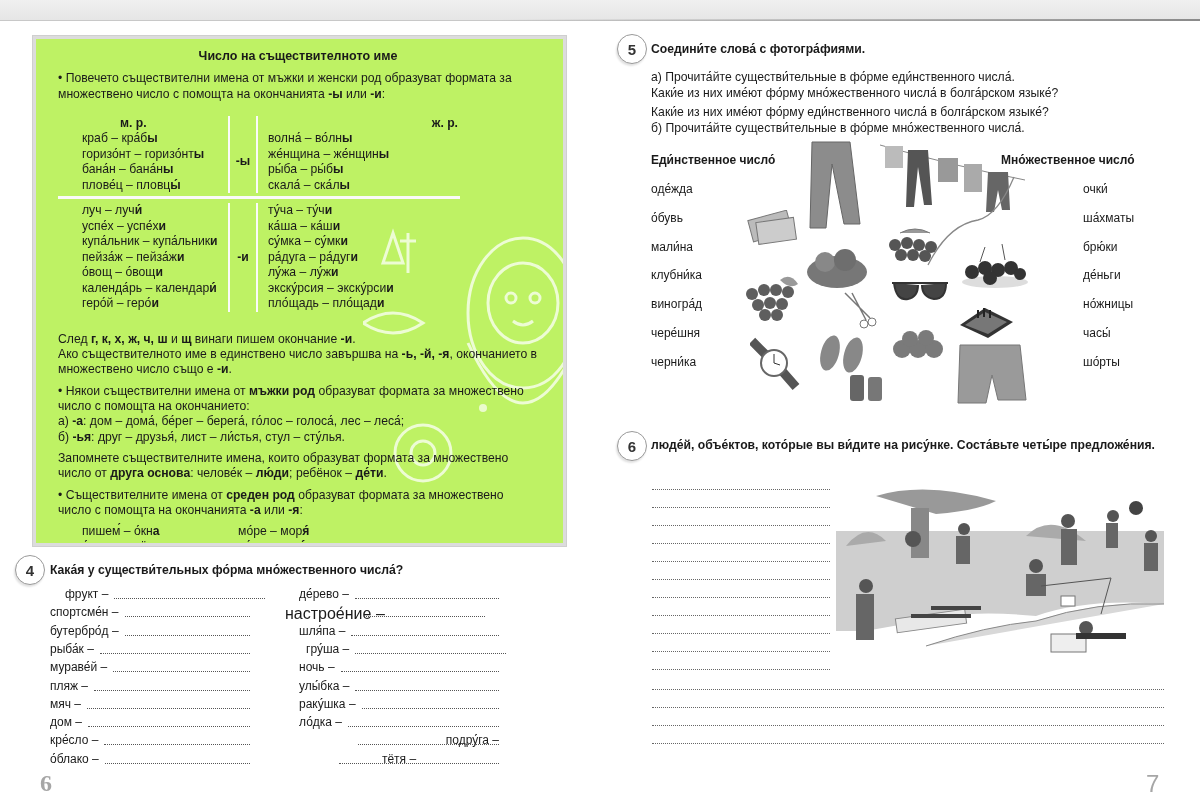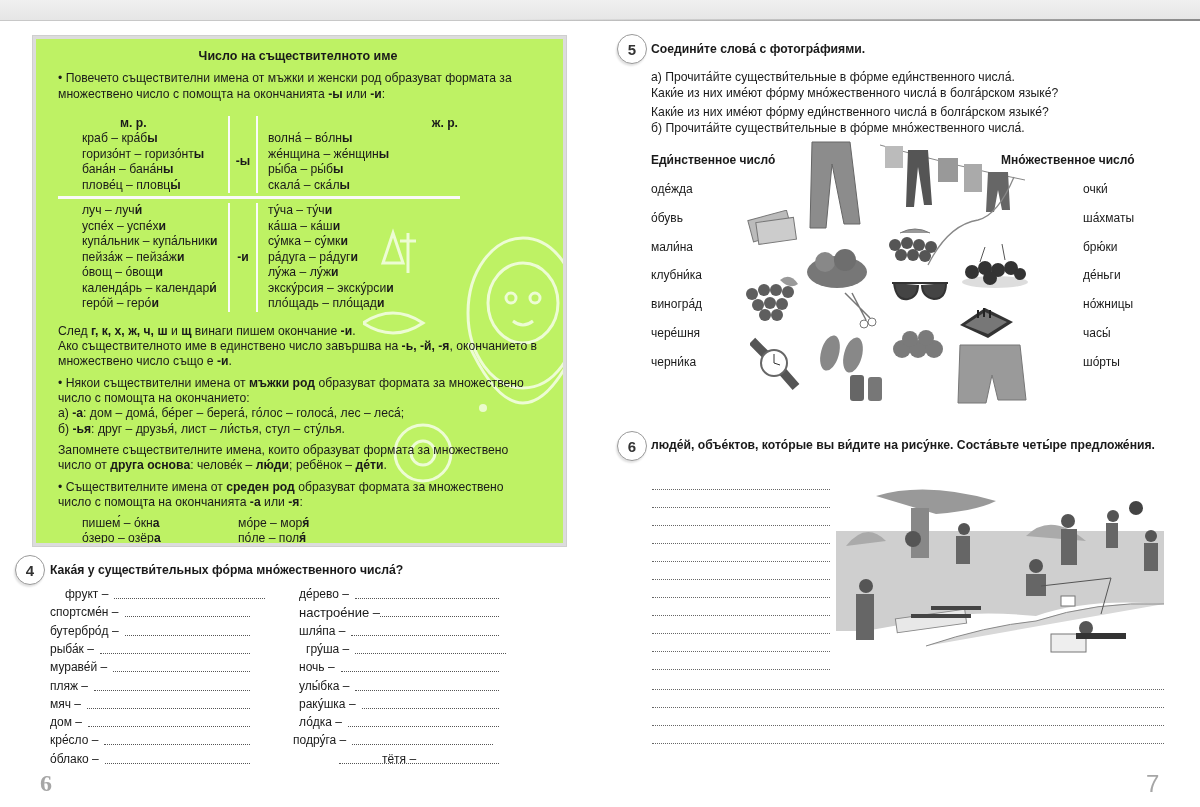--- a/index.html
+++ b/index.html
@@ -136,21 +136,21 @@
               <div class="row"><span>су́мка – су́мк</span><span class="b">и</span></div>
               <div class="row"><span>ра́дуга – ра́дуг</span><span class="b">и</span></div>
               <div class="row"><span>лу́жа – лу́ж</span><span class="b">и</span></div>
               <div class="row"><span>экску́рсия – экску́рси</span><span class="b">и</span></div>
               <div class="row"><span>пло́щадь – пло́щад</span><span class="b">и</span></div>
             </div>
           </div>
       </div>
     </div>
 
-    <div class="para" style="margin-top:12px">
+    <div class="para" style="margin-top:20px">
       <span>След</span>
       <span class="b">г, к, х, ж, ч, ш</span>
       <span>и</span>
       <span class="b">щ</span>
       <span>винаги пишем окончание</span>
       <span class="b">-и</span><span>.</span><br>
       <span>Ако съществителното име в единствено число завършва на</span>
       <span class="b">-ь, -й, -я</span><span>, окончанието в множествено число също е</span>
       <span class="b">-и</span><span>.</span>
     </div>
@@ -203,28 +203,28 @@
     <div class="ex4-row" style="left: 50px; top: 605.3px; width: 200px; font-size: 12px;"><span>спортсме́н –</span><span class="dots" style="position: absolute; right: 0px; top: 2px; width: 125px;"></span></div>
     <div class="ex4-row" style="left: 50px; top: 623.6px; width: 200px; font-size: 12px;"><span>бутербро́д –</span><span class="dots" style="position: absolute; right: 0px; top: 2px; width: 125px;"></span></div>
     <div class="ex4-row" style="left: 50px; top: 641.9px; width: 200px; font-size: 12px;"><span>рыба́к –</span><span class="dots" style="position: absolute; right: 0px; top: 2px; width: 150px;"></span></div>
     <div class="ex4-row" style="left: 50px; top: 660.2px; width: 200px; font-size: 12px;"><span>мураве́й –</span><span class="dots" style="position: absolute; right: 0px; top: 2px; width: 137px;"></span></div>
     <div class="ex4-row" style="left: 50px; top: 678.5px; width: 200px; font-size: 12px;"><span>пляж –</span><span class="dots" style="position: absolute; right: 0px; top: 2px; width: 156px;"></span></div>
     <div class="ex4-row" style="left: 50px; top: 696.8px; width: 200px; font-size: 12px;"><span>мяч –</span><span class="dots" style="position: absolute; right: 0px; top: 2px; width: 163px;"></span></div>
     <div class="ex4-row" style="left: 50px; top: 715.1px; width: 200px; font-size: 12px;"><span>дом –</span><span class="dots" style="position: absolute; right: 0px; top: 2px; width: 162px;"></span></div>
     <div class="ex4-row" style="left: 50px; top: 733.4px; width: 200px; font-size: 12px;"><span>кре́сло –</span><span class="dots" style="position: absolute; right: 0px; top: 2px; width: 146px;"></span></div>
     <div class="ex4-row" style="left: 50px; top: 751.7px; width: 200px; font-size: 12px;"><span>о́блако –</span><span class="dots" style="position: absolute; right: 0px; top: 2px; width: 145px;"></span></div>
     <div class="ex4-row" style="left: 299px; top: 587px; width: 200px; font-size: 12px;"><span>де́рево –</span><span class="dots" style="position: absolute; right: 0px; top: 2px; width: 144px;"></span></div>
-    <div class="ex4-row" style="left: 299px; top: 605.3px; width: 200px; font-size: 13px;"><span>настрое́ние –</span><span class="dots" style="position: absolute; right: 0px; top: 2px; width: 119px;"></span></div>
+    <div class="ex4-row" style="left: 285px; top: 605.3px; width: 200px; font-size: 16px;"><span>настрое́ние –</span><span class="dots" style="position: absolute; right: 0px; top: 2px; width: 119px;"></span></div>
     <div class="ex4-row" style="left: 299px; top: 623.6px; width: 200px; font-size: 12px;"><span>шля́па –</span><span class="dots" style="position: absolute; right: 0px; top: 2px; width: 148px;"></span></div>
     <div class="ex4-row" style="left: 299px; top: 641.9px; width: 200px; font-size: 12px; margin-left: 7px;"><span>гру́ша –</span><span class="dots" style="position: absolute; right: 0px; top: 2px; width: 151px;"></span></div>
     <div class="ex4-row" style="left: 299px; top: 660.2px; width: 200px; font-size: 12px;"><span>ночь –</span><span class="dots" style="position: absolute; right: 0px; top: 2px; width: 158px;"></span></div>
     <div class="ex4-row" style="left: 299px; top: 678.5px; width: 200px; font-size: 12px;"><span>улы́бка –</span><span class="dots" style="position: absolute; right: 0px; top: 2px; width: 144px;"></span></div>
     <div class="ex4-row" style="left: 299px; top: 696.8px; width: 200px; font-size: 12px;"><span>раку́шка –</span><span class="dots" style="position: absolute; right: 0px; top: 2px; width: 137px;"></span></div>
     <div class="ex4-row" style="left: 299px; top: 715.1px; width: 200px; font-size: 12px;"><span>ло́дка –</span><span class="dots" style="position: absolute; right: 0px; top: 2px; width: 151px;"></span></div>
-    <div class="ex4-row" style="left: 293px; top: 733.4px; width: 200px; font-size: 12px;"><span>подру́га –</span><span class="dots" style="position: absolute; right: 0px; top: 2px; width: 141px;"></span></div>
+    <div class="ex4-row" style="left: 299px; top: 733.4px; width: 200px; font-size: 12px; text-align: right;"><span>подру́га –</span><span class="dots" style="position: absolute; right: 0px; top: 2px; width: 141px;"></span></div>
     <div class="ex4-row" style="left: 299px; top: 751.7px; width: 200px; font-size: 12px; text-align: center;"><span>тётя –</span><span class="dots" style="position: absolute; right: 0px; top: 2px; width: 160px;"></span></div>
   </div>
 
 <div class="page-num" style="left:40px;top:770px">6</div>
 
 <div class="ex-circle" style="left:617px;top:34px">5</div>
 <div class="ex-title" style="left:651px;top:42px">Соедини́те слова́ с фотогра́фиями.</div>
 
 <div class="instr" style="top:70px">
   <div>а) Прочита́йте существи́тельные в фо́рме еди́нственного числа́.</div>

